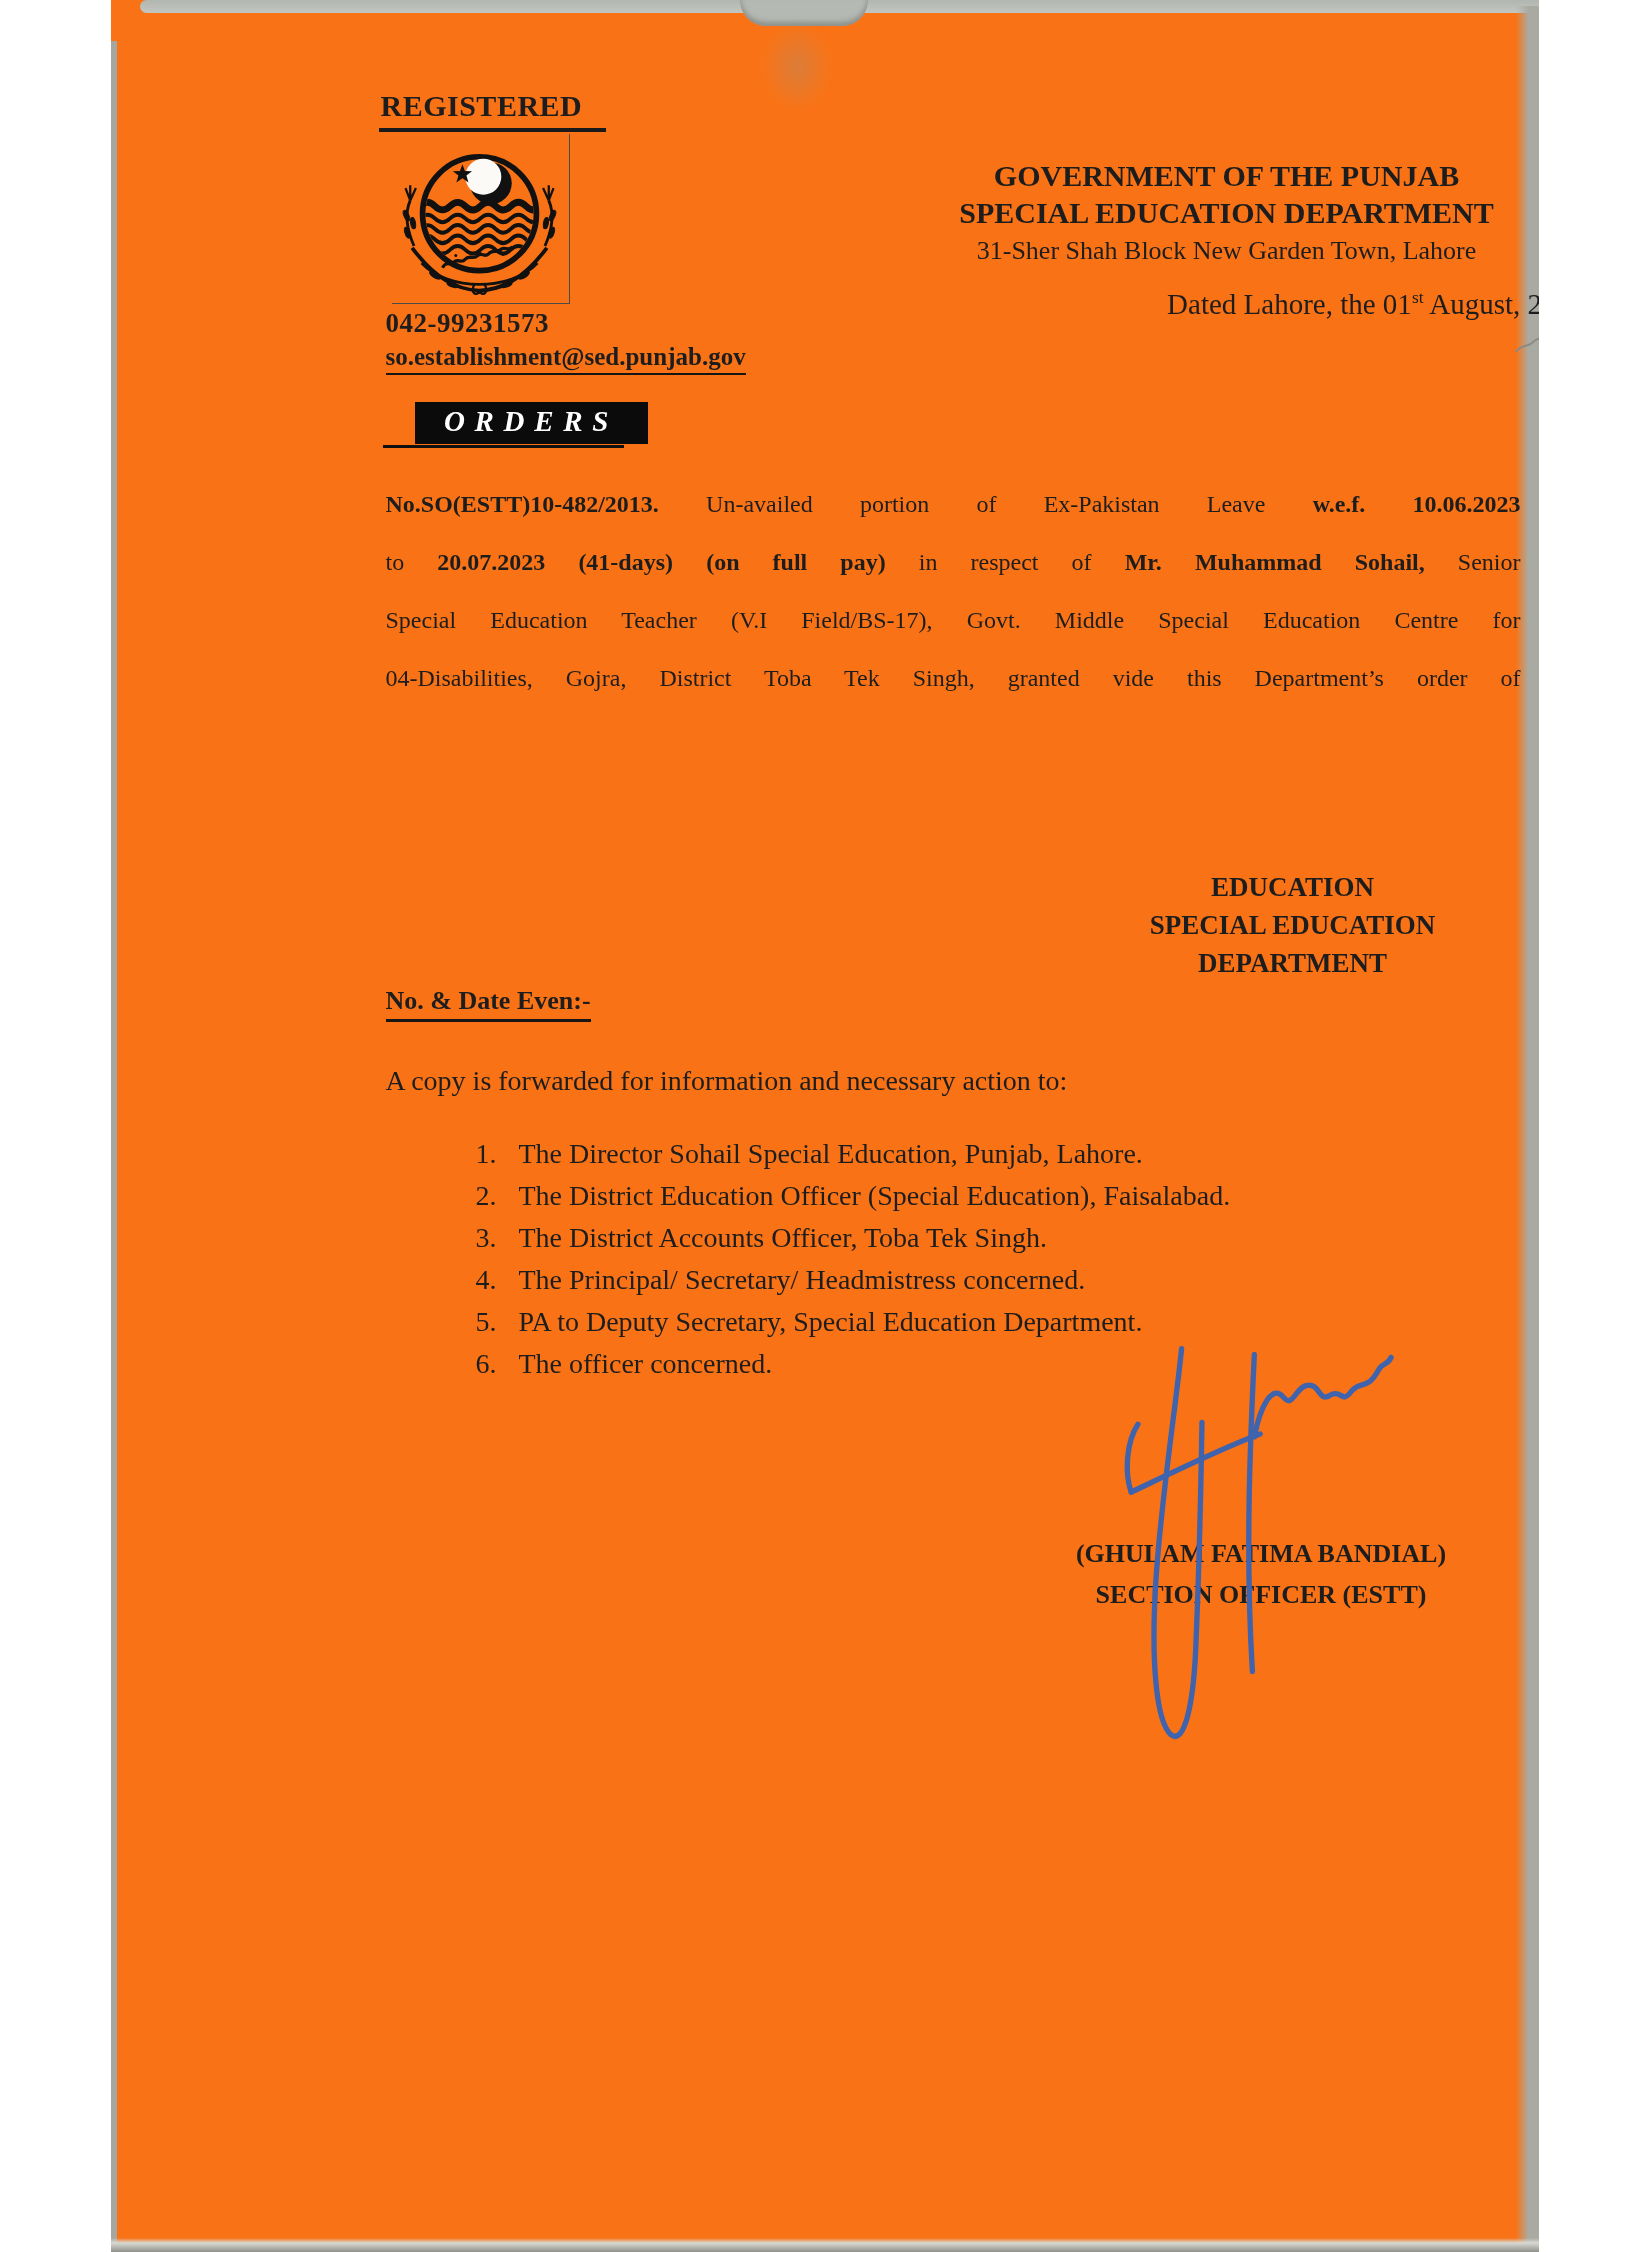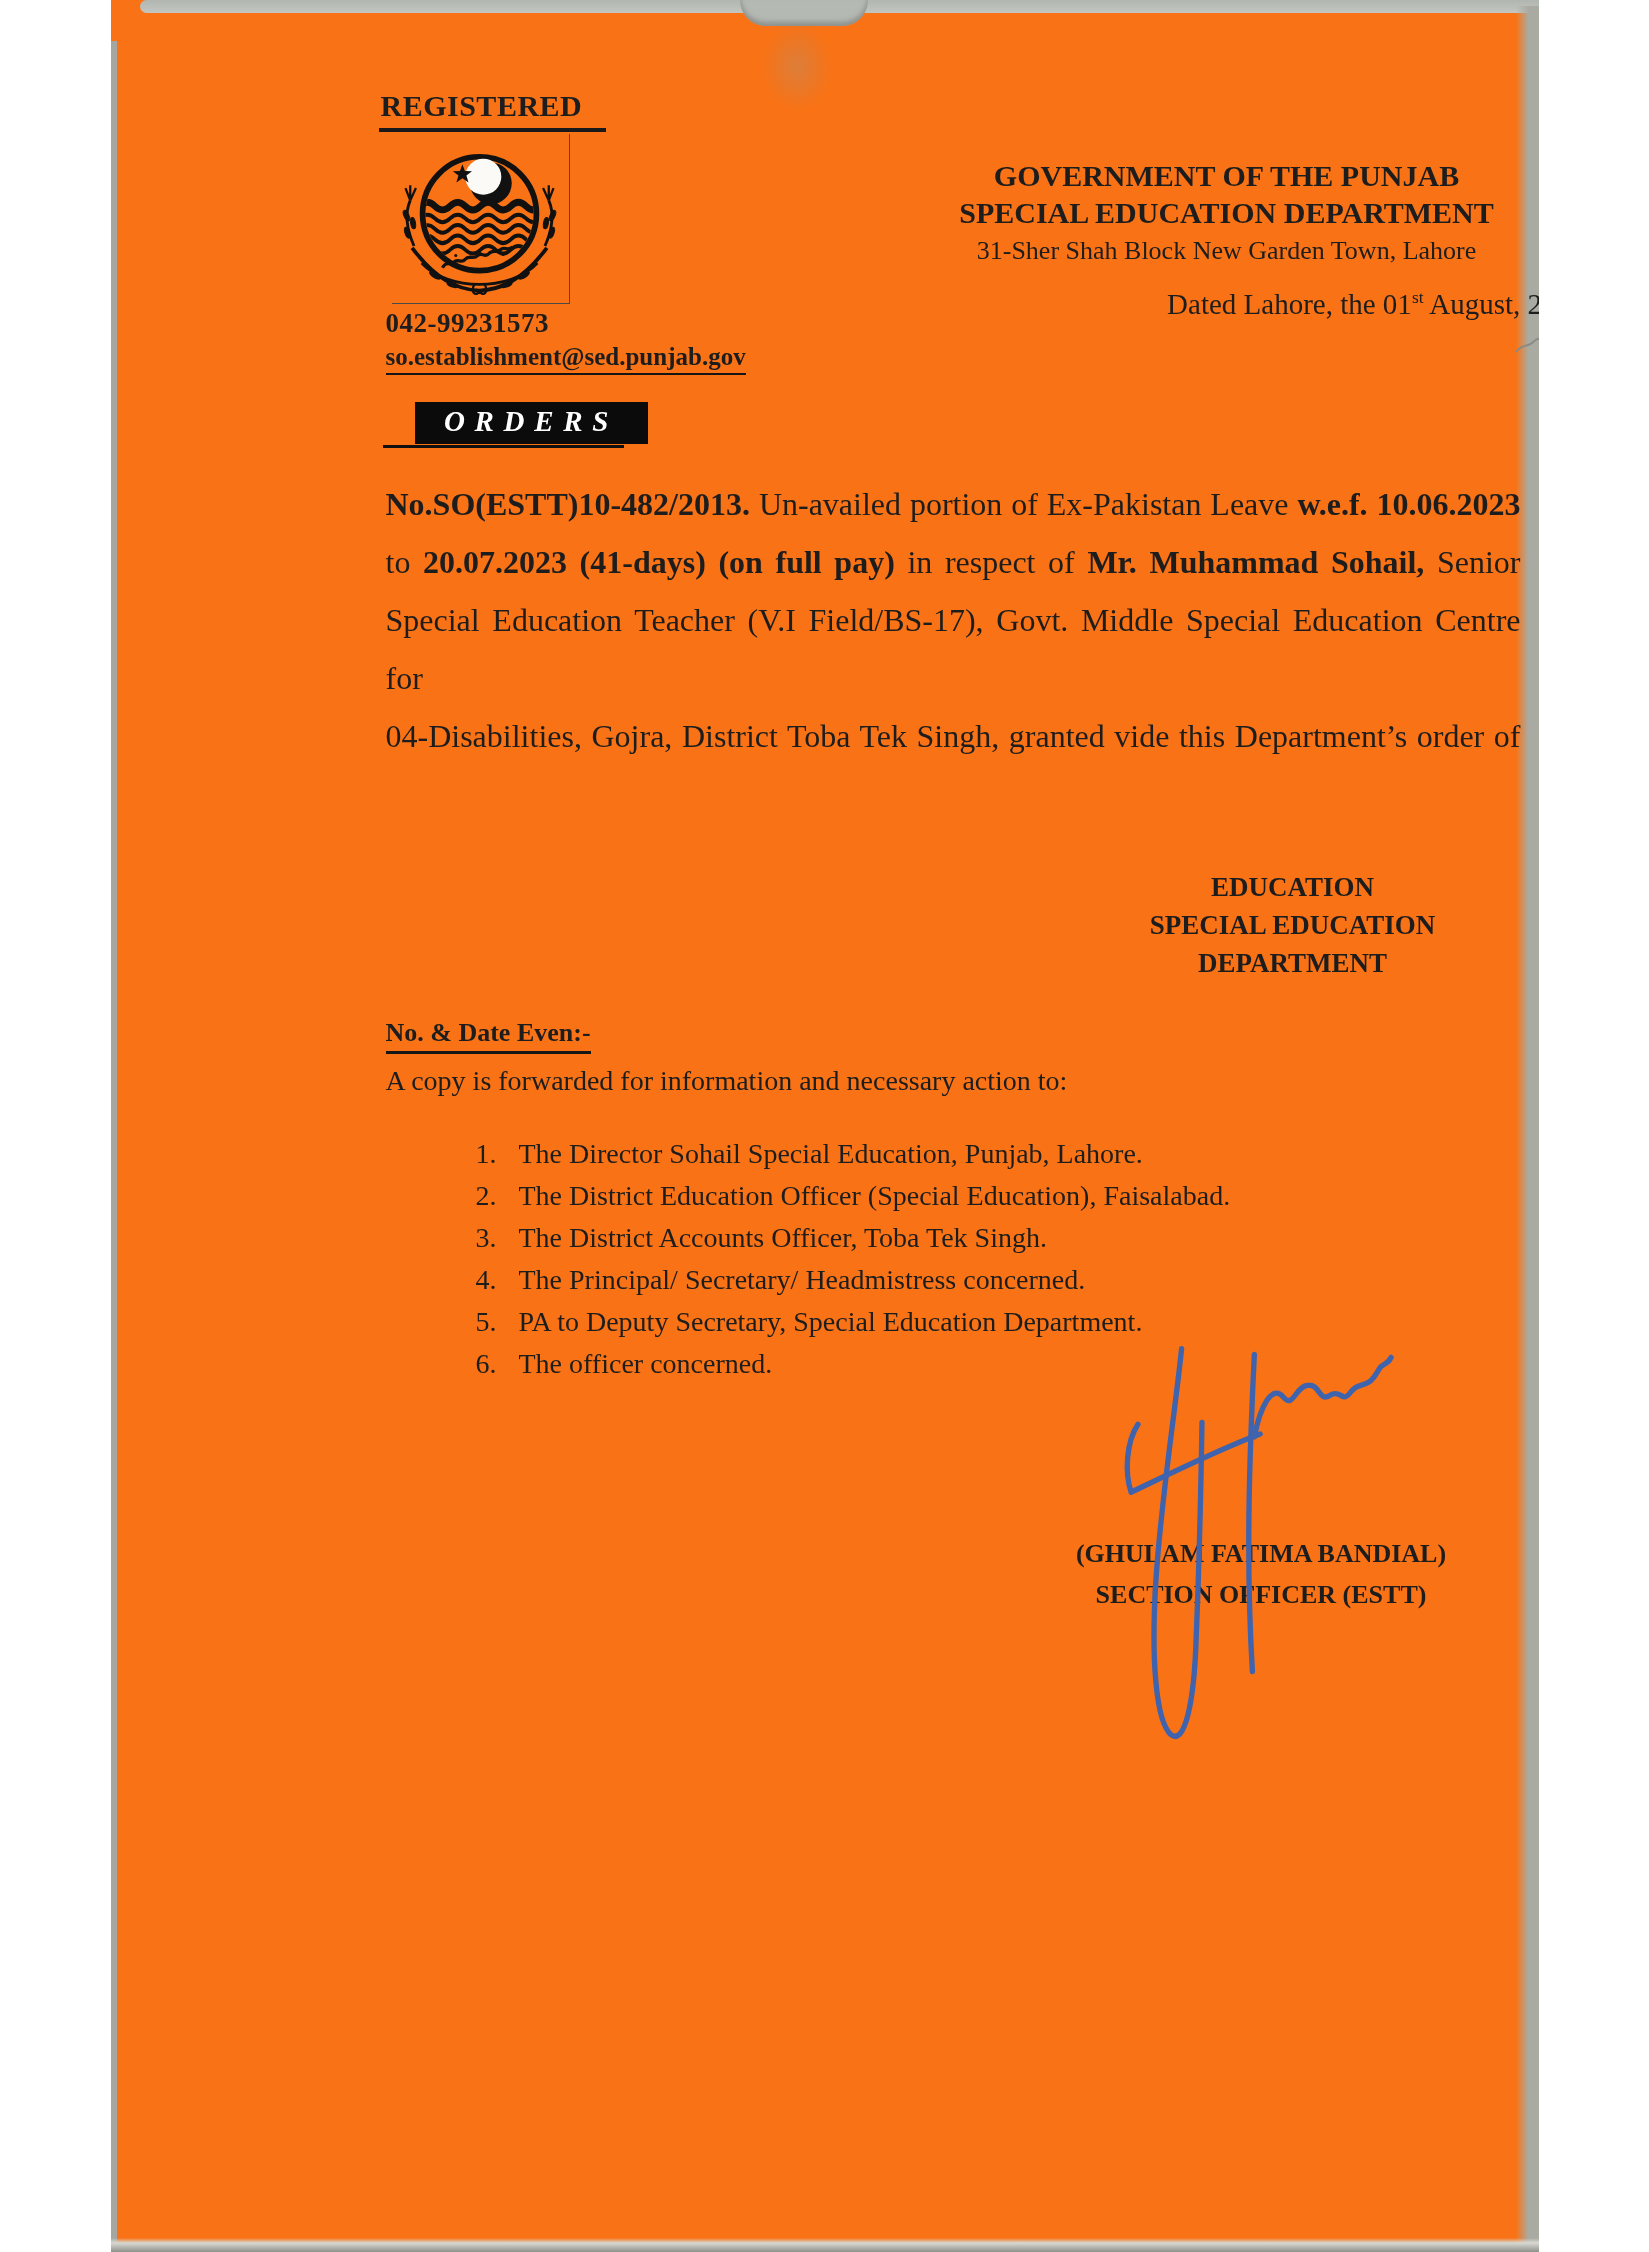--- a/index.html
+++ b/index.html
@@ -30,26 +30,26 @@
   .dated{left:757px;top:287px;width:718px;text-align:right;font-size:29px;}
   .dated sup{font-size:17.5px;}
   .pen-mark{left:1403px;top:336px;}
   
   .orders-badge{left:272px;top:402px;width:233px;background:#0b0b0b;color:#ffffff;
     font-size:29px;font-weight:700;font-style:italic;letter-spacing:9.7px;
     text-align:center;padding:2.9px 0 5.8px 0;margin-left:32px;}
   .orders-underline{left:272px;top:445px;width:241px;height:2.9px;background:#101010;}
   
   .order-par{left:275px;top:475px;width:1135px;}
-  .pline{font-size:32px;line-height:58px;}
+  .pline{font-size:24px;line-height:58px;}
   .pline.just{text-align:justify;text-align-last:justify;}
   
   .signatory{left:993px;top:868px;width:378px;text-align:center;font-weight:700;font-size:27px;line-height:38px;}
   
-  .no-date-even{left:275px;top:986px;font-size:26px;font-weight:700;border-bottom:3.9px solid #161616;padding-bottom:2.9px;margin-top:32px;}
+  .no-date-even{left:275px;top:986px;font-size:26px;font-weight:700;border-bottom:3.9px solid #161616;padding-bottom:2.9px;}
   .forward-line{left:275px;top:1065px;font-size:28px;}
   .dist-list{left:365px;top:1133px;width:970px;font-size:28px;}
   .dist-row{display:flex;line-height:42px;}
   .dist-num{width:43px;flex:0 0 43px;}
   .dist-txt{flex:1;}
   
   .sig-name-block{left:932px;top:1533px;width:437px;text-align:center;font-weight:700;font-size:26px;line-height:41px;z-index:2;}
   .sig-svg{left:988px;top:1337px;z-index:3;pointer-events:none;}
 </style>
 </head>

